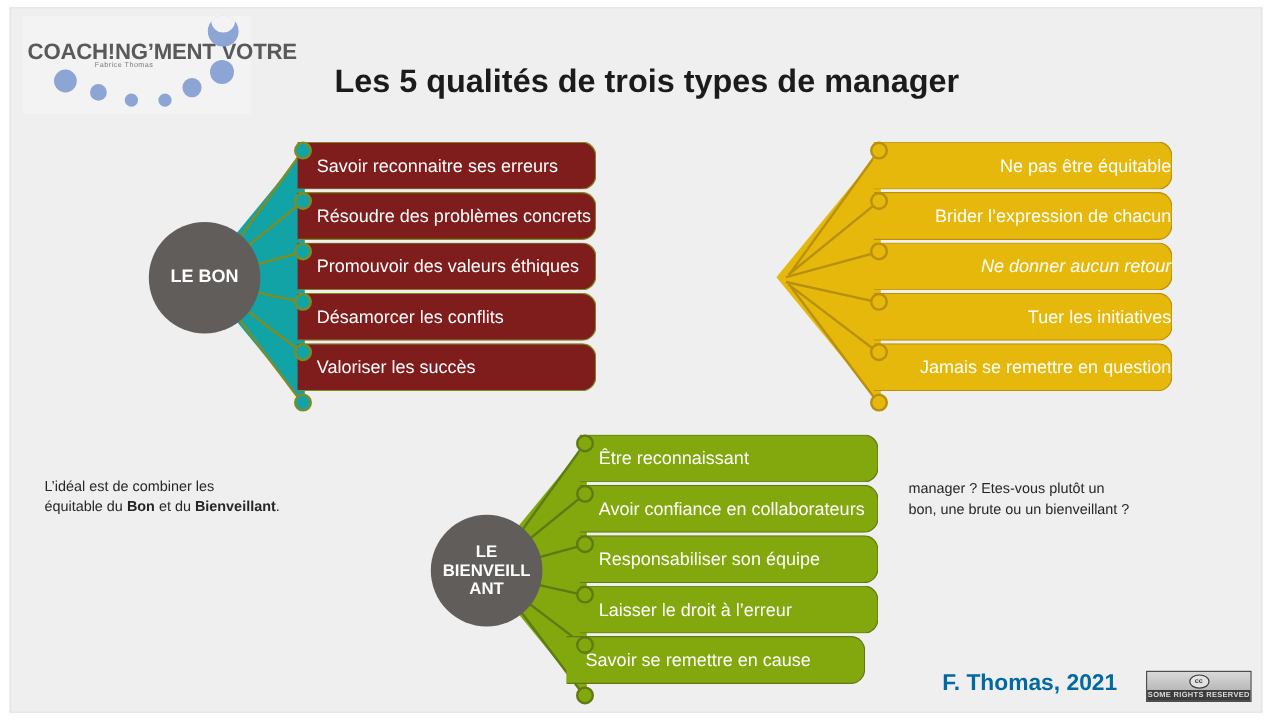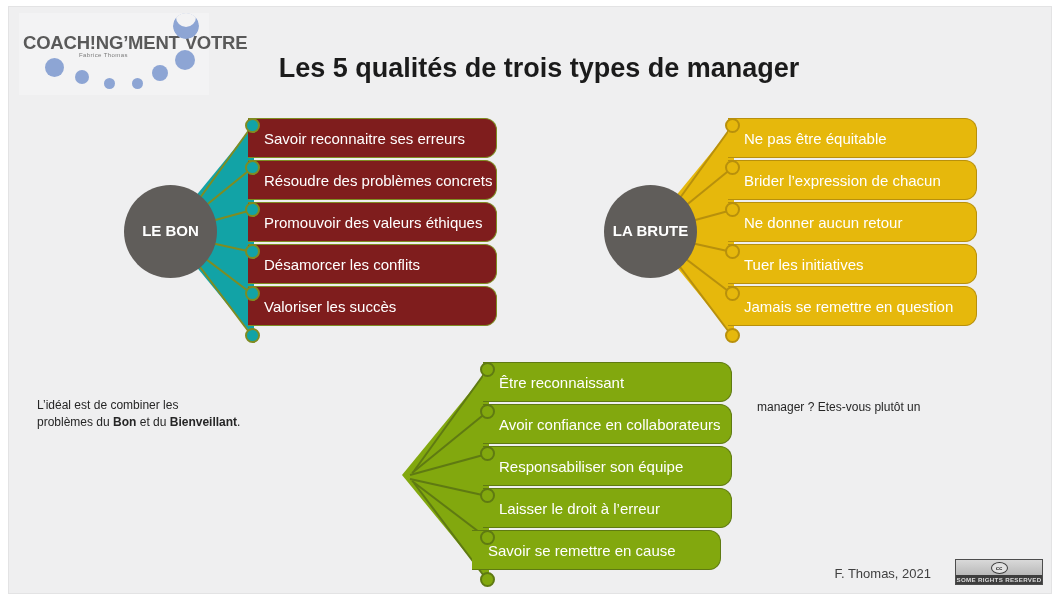--- a/index.html
+++ b/index.html
@@ -139,42 +139,42 @@
     width: 15px;
     height: 15px;
     border-radius: 50%;
     box-sizing: border-box;
     z-index: 6;
   }
 
   
   .c-teal .bar   { background: #7f1d1d; border: 1.6px solid #7f8c22; border-left: none; }
   .c-teal .node  { background: #12a3a6; border: 2px solid #7f8c22; }
-  .c-yellow .bar { background: #e6b80c; border: 1.6px solid #b8900c; border-left: none; }
+  .c-yellow .bar { background: #e6b80c; border: 1.6px solid #b8900c; border-left: none; justify-content: flex-end; }
   .c-yellow .node{ background: #e6b80c; border: 2px solid #b8900c; }
   .c-green .bar  { background: #82a80e; border: 1.6px solid #5f7a12; border-left: none; }
   .c-green .node { background: #82a80e; border: 2px solid #5f7a12; }
 
   
   .side-text {
     position: absolute;
     font-size: 12px;
     color: #262626;
     line-height: 1.42;
   }
   .side-text b { font-weight: 700; }
 
   
   .footer-credit {
     position: absolute;
     right: 120px;
     bottom: 12px;
-    font-size: 13px;
-    font-weight: 400;
-    color: #404040;
+    font-size: 19px;
+    font-weight: 700;
+    color: #0369a1;
     white-space: nowrap;
   }
   .cc-badge {
     position: absolute;
     right: 8px;
     bottom: 8px;
     width: 88px;
     height: 26px;
     background: linear-gradient(180deg,#d9d9d9 0%,#bdbdbd 55%,#9e9e9e 100%);
     border: 1px solid #4d4d4d;
@@ -281,32 +281,29 @@
         <g stroke="#b8900c" stroke-width="2" fill="none">
           <line x1="60" y1="112" x2="133" y2="11"></line>
           <line x1="58" y1="114" x2="133" y2="53"></line>
           <line x1="56" y1="116" x2="133" y2="95"></line>
           <line x1="56" y1="120" x2="133" y2="137"></line>
           <line x1="58" y1="122" x2="133" y2="179"></line>
           <line x1="60" y1="124" x2="133" y2="221"></line>
         </g>
       </svg>
 
-      <div class="hub" style="left:5px; top:70px; width:93px; height:93px; font-size:15px;">
-        <span>LA BRUTE</span>
-      </div>
 
       <div class="bars">
         <div class="bar" style="left:129px; top:3px;   width:249px; height:40px;">
           <span class="bar-label">Ne pas être équitable</span>
           </div>
         <div class="bar" style="left:129px; top:45px;  width:249px; height:40px;">
           <span class="bar-label">Brider l’expression de chacun</span>
           </div>
-        <div class="bar" style="left:129px; top:87px;  width:249px; height:40px;">
+        <div class="bar" style="left:129px; top:87px;  width:249px; height:40px;font-style:italic;">
           <span class="bar-label">Ne donner aucun retour</span>
           </div>
         <div class="bar" style="left:129px; top:129px; width:249px; height:40px;">
           <span class="bar-label">Tuer les initiatives</span>
           </div>
         <div class="bar" style="left:129px; top:171px; width:249px; height:40px;">
           <span class="bar-label">Jamais se remettre en question</span>
           </div>
       </div>
 
@@ -324,20 +321,23 @@
         <g stroke="#5f7a12" stroke-width="2" fill="none">
           <line x1="60" y1="112" x2="133" y2="11"></line>
           <line x1="58" y1="114" x2="133" y2="53"></line>
           <line x1="56" y1="116" x2="133" y2="95"></line>
           <line x1="56" y1="120" x2="133" y2="137"></line>
           <line x1="58" y1="122" x2="133" y2="179"></line>
           <line x1="60" y1="124" x2="133" y2="221"></line>
         </g>
       </svg>
 
+      <div class="hub" style="left:5px; top:70px; width:93px; height:93px; font-size:14px;">
+        <span>LE BIENVEILL ANT</span>
+      </div>
 
       <div class="bars">
         <div class="bar" style="left:129px; top:3px;   width:249px; height:40px;">
           <span class="bar-label">Être reconnaissant</span>
           </div>
         <div class="bar" style="left:129px; top:45px;  width:249px; height:40px;">
           <span class="bar-label">Avoir confiance en collaborateurs</span>
           </div>
         <div class="bar" style="left:129px; top:87px;  width:249px; height:40px;">
           <span class="bar-label">Responsabiliser son équipe</span>
@@ -354,26 +354,27 @@
       <div class="node" style="left:126px; top:45px;"></div>
       <div class="node" style="left:126px; top:87px;"></div>
       <div class="node" style="left:126px; top:129px;"></div>
       <div class="node" style="left:126px; top:171px;"></div>
       <div class="node" style="left:126px; top:213px;"></div>
     </div>
 
     <div class="side-text" style="left:28px; top:390px; width:300px;">
       <div>L’idéal est de combiner les</div>
       <div>
-        <span>problèmes du </span><b>Bon</b><span> et du </span><b>Bienveillant</b><span>.</span>
+        <span>équitable du </span><b>Bon</b><span> et du </span><b>Bienveillant</b><span>.</span>
       </div>
     </div>
 
     <div class="side-text" style="left:748px; top:392px; width:300px;">
       <div>manager ? Etes-vous plutôt un</div>
+      <div>bon, une brute ou un bienveillant ?</div>
     </div>
 
     <div class="footer-credit">F. Thomas, 2021</div>
     <div class="cc-badge">
       <div class="cc-mark">cc</div>
       <div class="cc-text">SOME RIGHTS RESERVED</div>
     </div>
 
   </div>
 </div>

